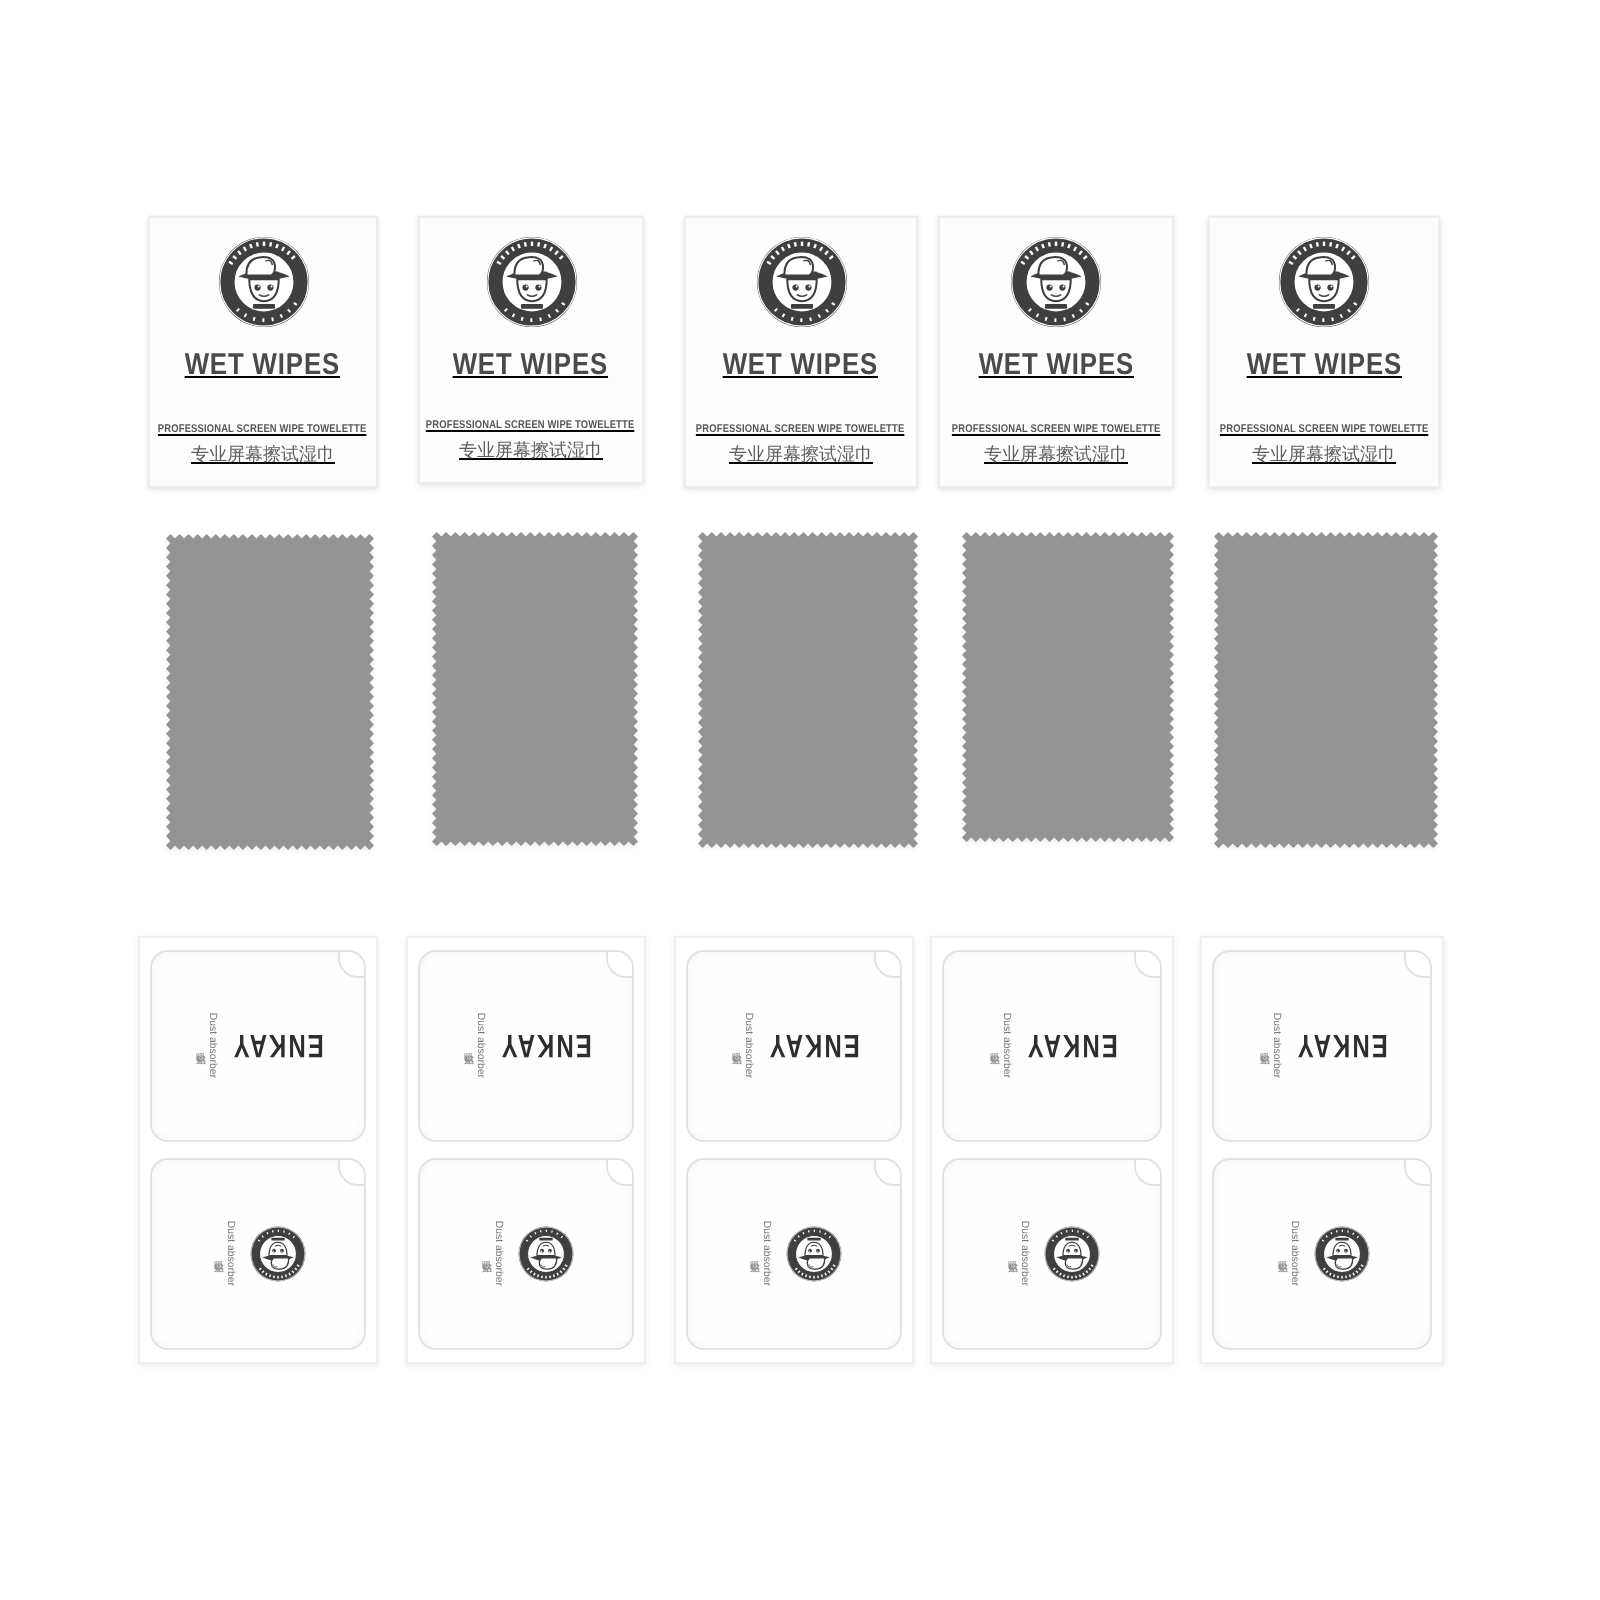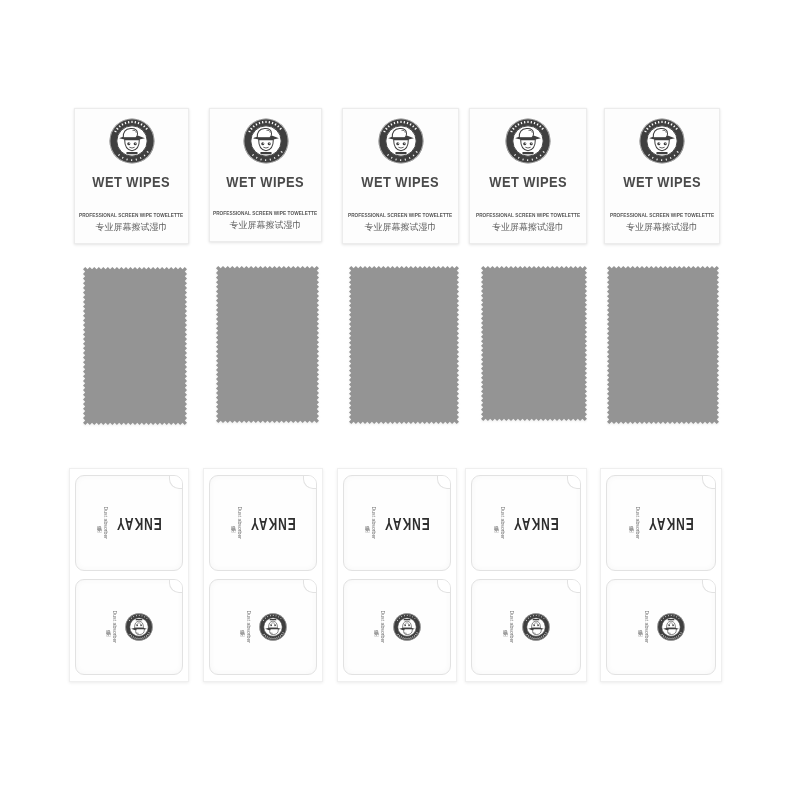--- a/index.html
+++ b/index.html
@@ -16,20 +16,21 @@
   .abs{position:absolute;box-sizing:border-box;}
 
   
   .sachet{
     background:#fdfdfd;
     border:1px solid #ececec;
     box-shadow:0 1px 3px rgba(0,0,0,.10), 0 0 1px rgba(0,0,0,.06);
     display:flex;flex-direction:column;align-items:center;
     padding-top:9px;
     overflow:hidden;
+    text-decoration:underline;
   }
   .sachet .logo-wrap{margin-bottom:2px;}
   .sachet .wet-title{
     font-weight:bold;
     color:#4a4a4a;
     letter-spacing:.5px;
     text-align:center;
     font-family:"Liberation Sans", sans-serif;
     transform:scaleX(.86);
   }

